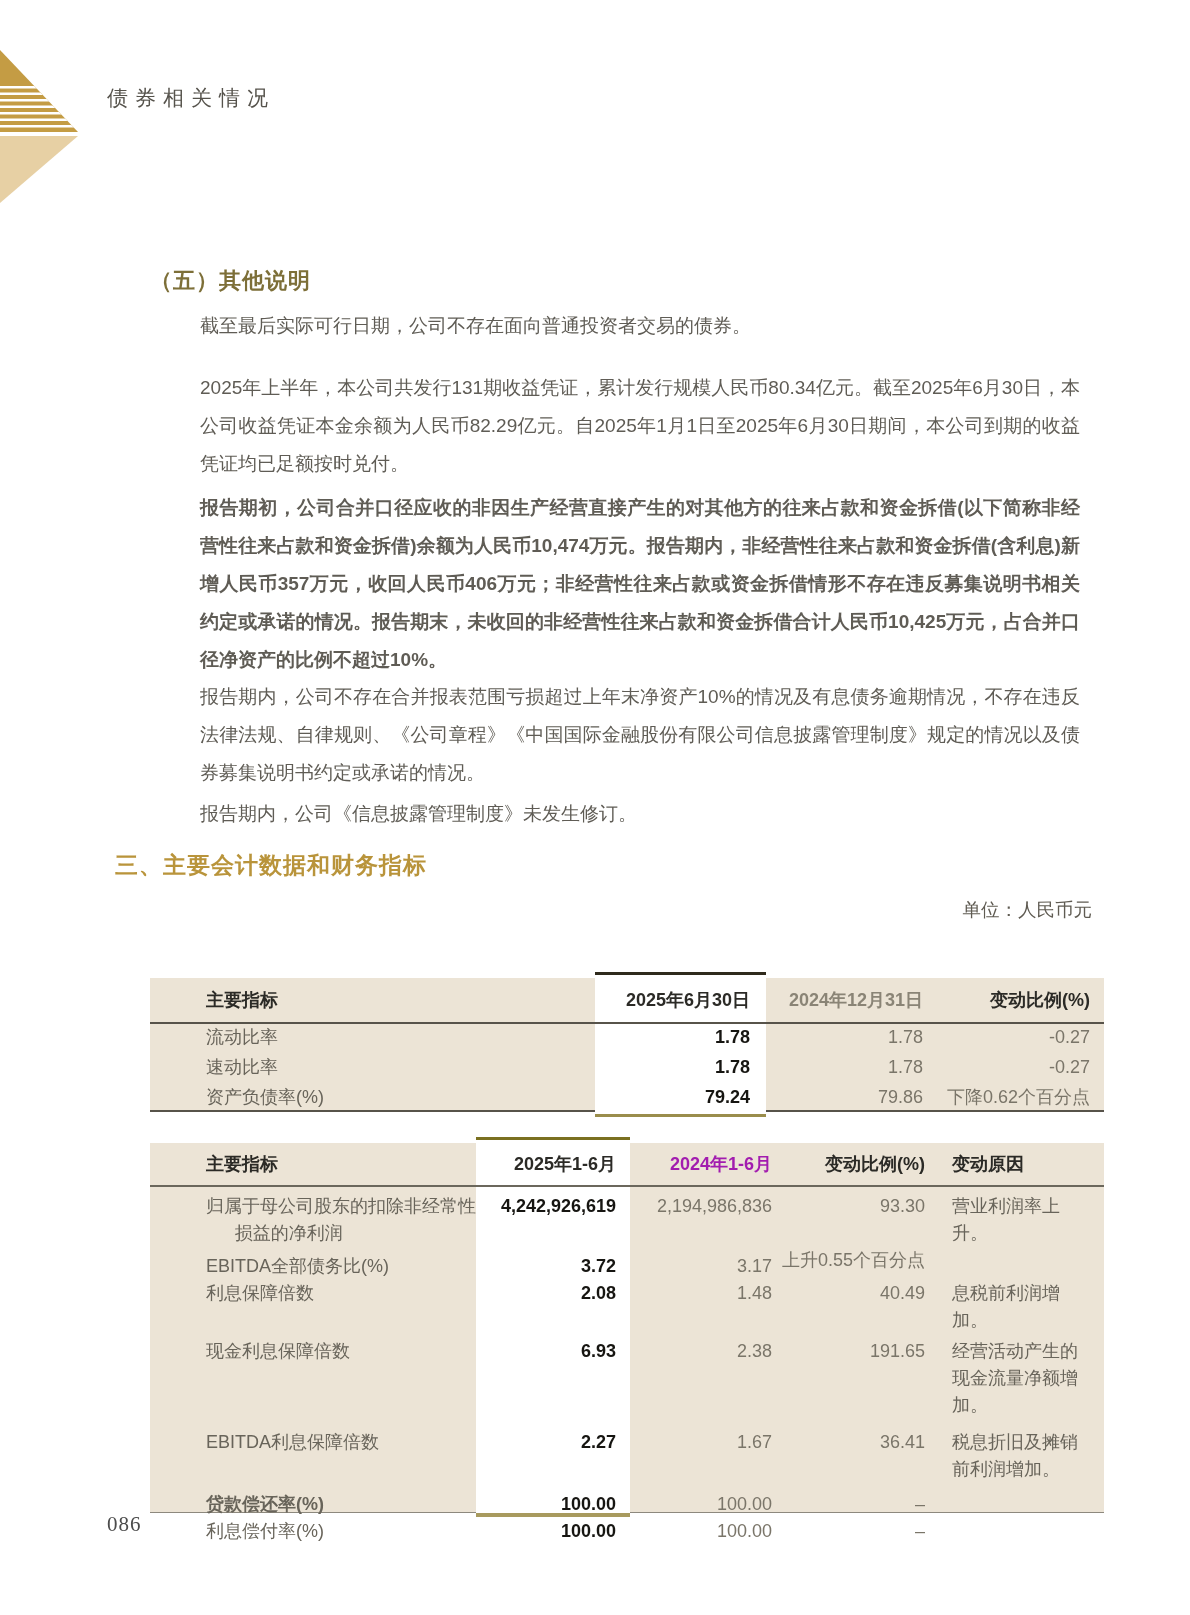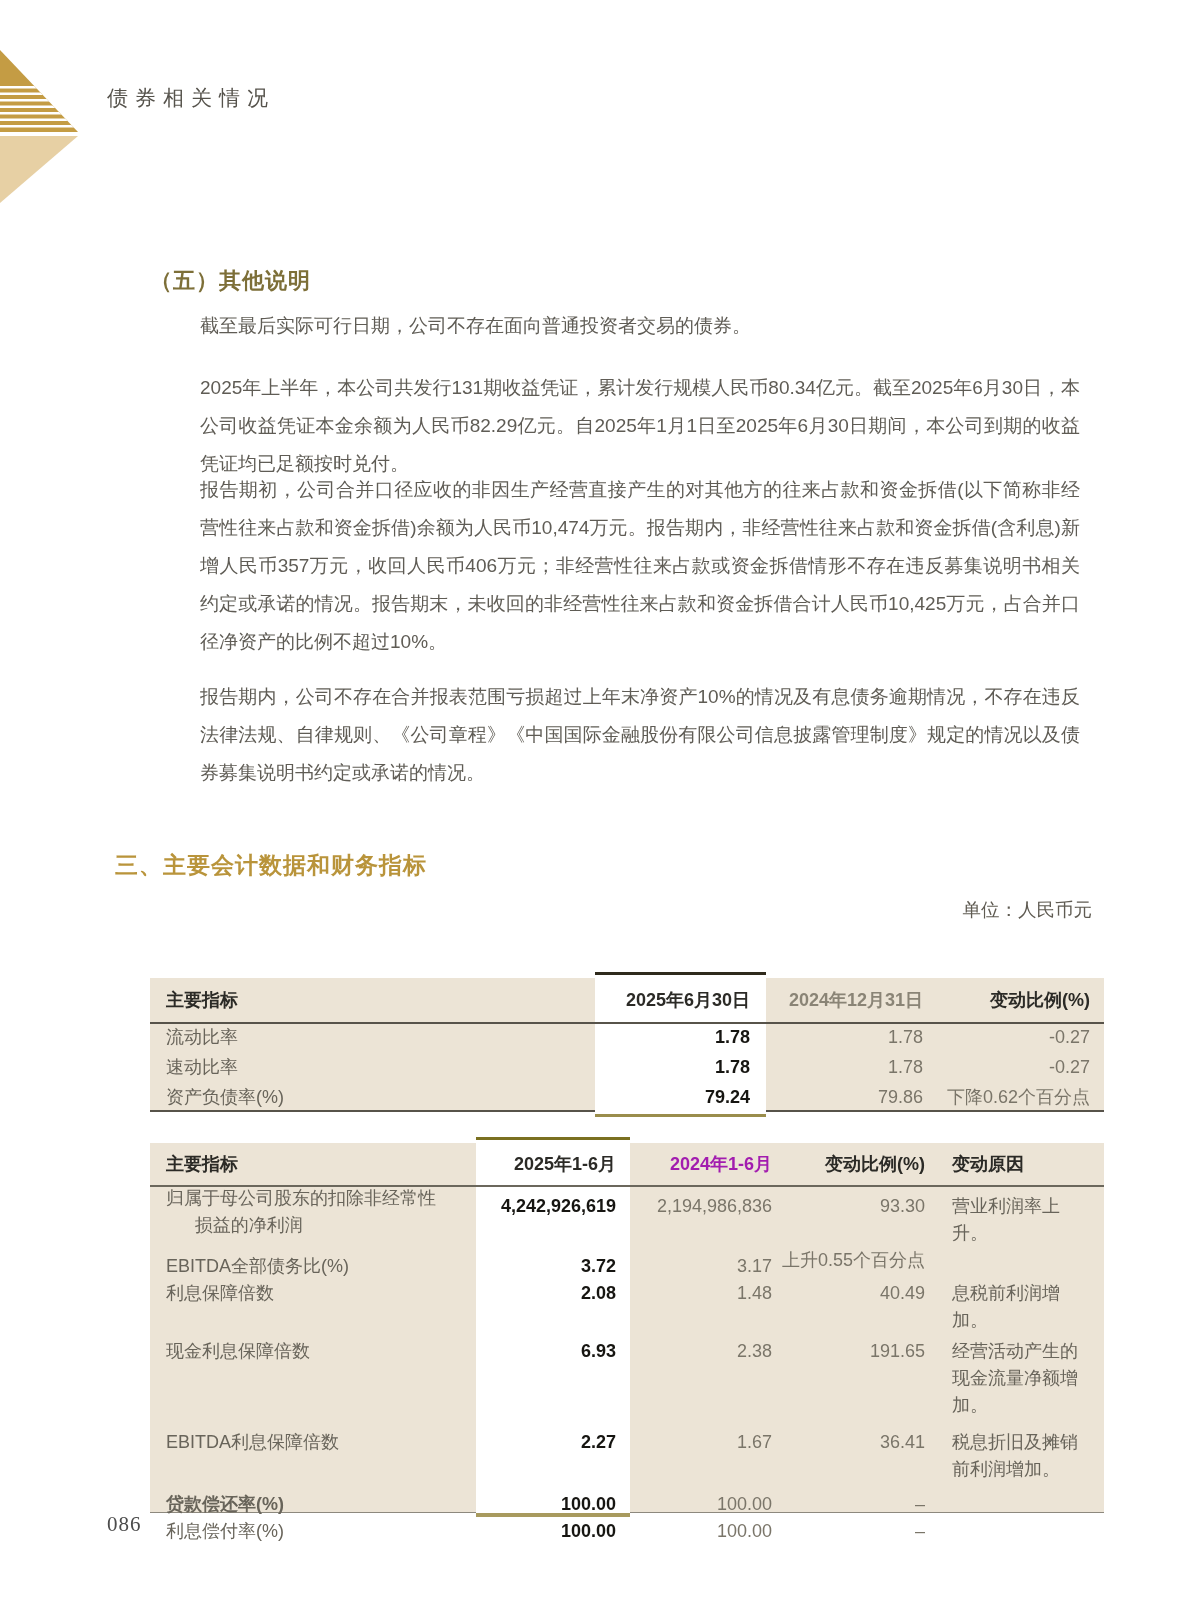--- a/index.html
+++ b/index.html
@@ -25,21 +25,21 @@
     font-size:22px;font-weight:bold;color:#7d6f38;letter-spacing:1px;
   }
   
   .para{
     position:absolute;left:200px;width:880px;
     font-size:19px;line-height:38px;color:#5f5c55;
     text-align:justify;text-justify:inter-ideograph;
   }
   .p1{top:307px;}
   .p2{top:369px;}
-  .p3{top:471px;}
+  .p3{top:489px;font-weight:bold;}
   .p4{top:678px;}
   .p5{top:795px;}
   
   .h-fin{
     position:absolute;left:115px;top:850px;
     font-size:23px;font-weight:bold;color:#b9943b;letter-spacing:1px;
   }
   .unit-label{
     position:absolute;right:98px;top:897px;
     font-size:18.5px;color:#5f5b52;
@@ -64,21 +64,21 @@
     border-top:3px solid #7a7020;border-bottom:4px solid #a89a5e;
     box-sizing:border-box;
   }
   .hdr-divider{position:absolute;left:0;width:100%;z-index:3;}
   .tbl1 .hdr-divider{top:44px;height:2px;background:#57534a;}
   .tbl2 .hdr-divider{top:42px;height:1.5px;background:#6b675c;}
   .grid{position:relative;z-index:2;display:grid;}
   .tbl1 .grid{grid-template-columns:445px 171px 157px 167px;padding-right:14px;}
   .tbl2 .grid{grid-template-columns:326px 154px 142px 153px 179px;}
   .cell{display:flex;align-items:center;}
-  .c-label{padding-left:16px;justify-content:flex-start;}
+  .c-label{padding-left:16px;justify-content:flex-start;margin-left:40px;}
   .c-num{justify-content:flex-end;text-align:right;}
   .tbl1 .c-white{padding-right:16px;margin-left:12px;}
   .tbl2 .c-white{padding-right:14px;}
   .c-reason{padding-left:27px;padding-right:14px;justify-content:flex-start;}
   .hrow .cell{font-weight:bold;color:#2b2a26;}
   .tbl1 .hrow{height:44px;}
   .tbl2 .hrow{height:42px;}
   .tbl1 .drow{height:30px;}
   .bold-val{font-weight:bold;color:#161511;}
   .prev-val{color:#7a7569;}
@@ -120,20 +120,21 @@
     <polygon points="0,86 78,86 0,153" fill="#e7d0a4"></polygon>
   </svg>
 
   <div class="running-head">债券相关情况</div>
 
   <div class="h-other">（五）其他说明</div>
   <div class="para p1">截至最后实际可行日期，公司不存在面向普通投资者交易的债券。</div>
   <div class="para p2">2025年上半年，本公司共发行131期收益凭证，累计发行规模人民币80.34亿元。截至2025年6月30日，本公司收益凭证本金余额为人民币82.29亿元。自2025年1月1日至2025年6月30日期间，本公司到期的收益凭证均已足额按时兑付。</div>
   <div class="para p3">报告期初，公司合并口径应收的非因生产经营直接产生的对其他方的往来占款和资金拆借(以下简称非经营性往来占款和资金拆借)余额为人民币10,474万元。报告期内，非经营性往来占款和资金拆借(含利息)新增人民币357万元，收回人民币406万元；非经营性往来占款或资金拆借情形不存在违反募集说明书相关约定或承诺的情况。报告期末，未收回的非经营性往来占款和资金拆借合计人民币10,425万元，占合并口径净资产的比例不超过10%。</div>
   <div class="para p4">报告期内，公司不存在合并报表范围亏损超过上年末净资产10%的情况及有息债务逾期情况，不存在违反法律法规、自律规则、《公司章程》《中国国际金融股份有限公司信息披露管理制度》规定的情况以及债券募集说明书约定或承诺的情况。</div>
+  <div class="para p5">报告期内，公司《信息披露管理制度》未发生修订。</div>
 
   <div class="h-fin">三、主要会计数据和财务指标</div>
   <div class="unit-label">单位：人民币元</div>
 
   <div class="tbl tbl1">
     <div class="whitecol"></div>
     <div class="hdr-divider"></div>
     <div class="grid">
       <div class="hrow" style="display:contents">
         <div class="cell c-label" style="height:44px;font-weight:bold;color:#2b2a26;">主要指标</div>
@@ -169,21 +170,21 @@
     <div class="grid">
       <div class="hrow" style="display:contents">
         <div class="cell c-label" style="height:42px;font-weight:bold;color:#2b2a26;">主要指标</div>
         <div class="cell c-num c-white" style="height:42px;font-weight:bold;color:#2b2a26;">2025年1-6月</div>
         <div class="cell c-num" style="height:42px;color:#a21caf;text-align:center;">2024年1-6月</div>
         <div class="cell c-num" style="height:42px;font-weight:bold;color:#2b2a26;">变动比例(%)</div>
         <div class="cell c-reason" style="height:42px;font-weight:bold;color:#2b2a26;">变动原因</div>
       </div>
 
       <div class="drow2 r1" style="display:contents">
-        <div class="cell c-label" style="line-height:27px;">
+        <div class="cell c-label" style="padding-top:8px;line-height:27px;">
           <span>归属于母公司股东的扣除非经常性</span>
           <span class="label2">损益的净利润</span>
         </div>
         <div class="cell c-num c-white bold-val" style="padding-top:8px;line-height:27px;">4,242,926,619</div>
         <div class="cell c-num prev-val" style="padding-top:8px;line-height:27px;">2,194,986,836</div>
         <div class="cell c-num chg-val" style="padding-top:8px;line-height:27px;">93.30</div>
         <div class="cell c-reason" style="padding-top:8px;line-height:27px;">营业利润率上升。</div>
       </div>
 
       <div class="drow2" style="display:contents">

